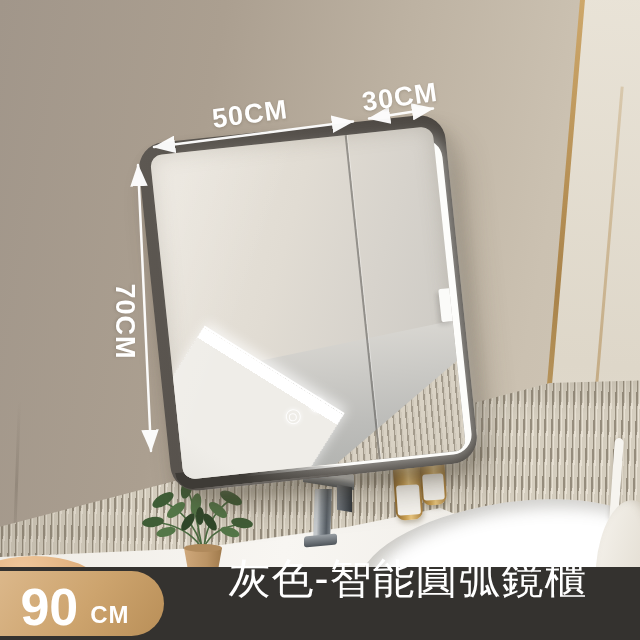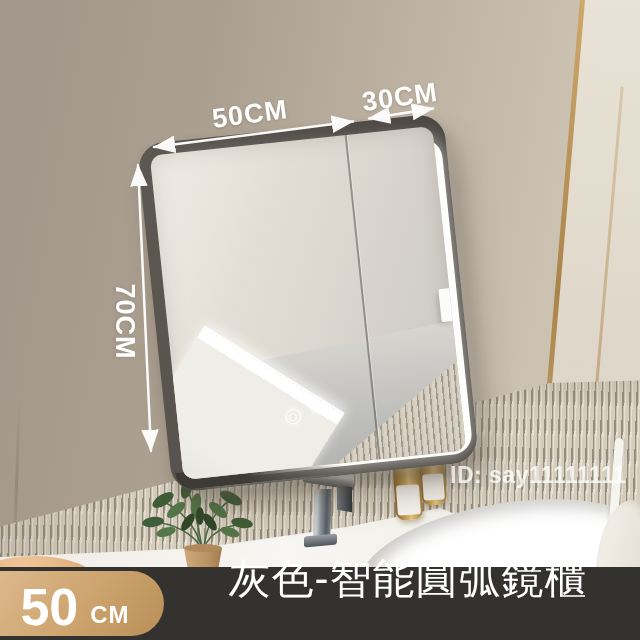--- a/index.html
+++ b/index.html
@@ -225,22 +225,21 @@
       <line x1="154" y1="147" x2="353" y2="121.5" marker-start="url(#aw)" marker-end="url(#aw)"></line>
       <line x1="369" y1="118.5" x2="433" y2="108.5" marker-start="url(#aw)" marker-end="url(#aw)"></line>
       <line x1="138" y1="165" x2="151" y2="451" marker-start="url(#aw)" marker-end="url(#aw)"></line>
     </g>
   </svg>
 
   <div class="dim dim-50">50CM</div>
   <div class="dim dim-30">30CM</div>
   <div class="dim dim-70">70CM</div>
 
-  <div class="abs watermark">ID: say11111111</div>
 
   <div class="abs banner"></div>
   <div class="abs badge">
-    <span class="val">50</span>
+    <span class="val">90</span>
     <span class="unit">CM</span>
   </div>
   <div class="abs banner-title">灰色-智能圓弧鏡櫃</div>
 
 </div>
 
 </body></html>

